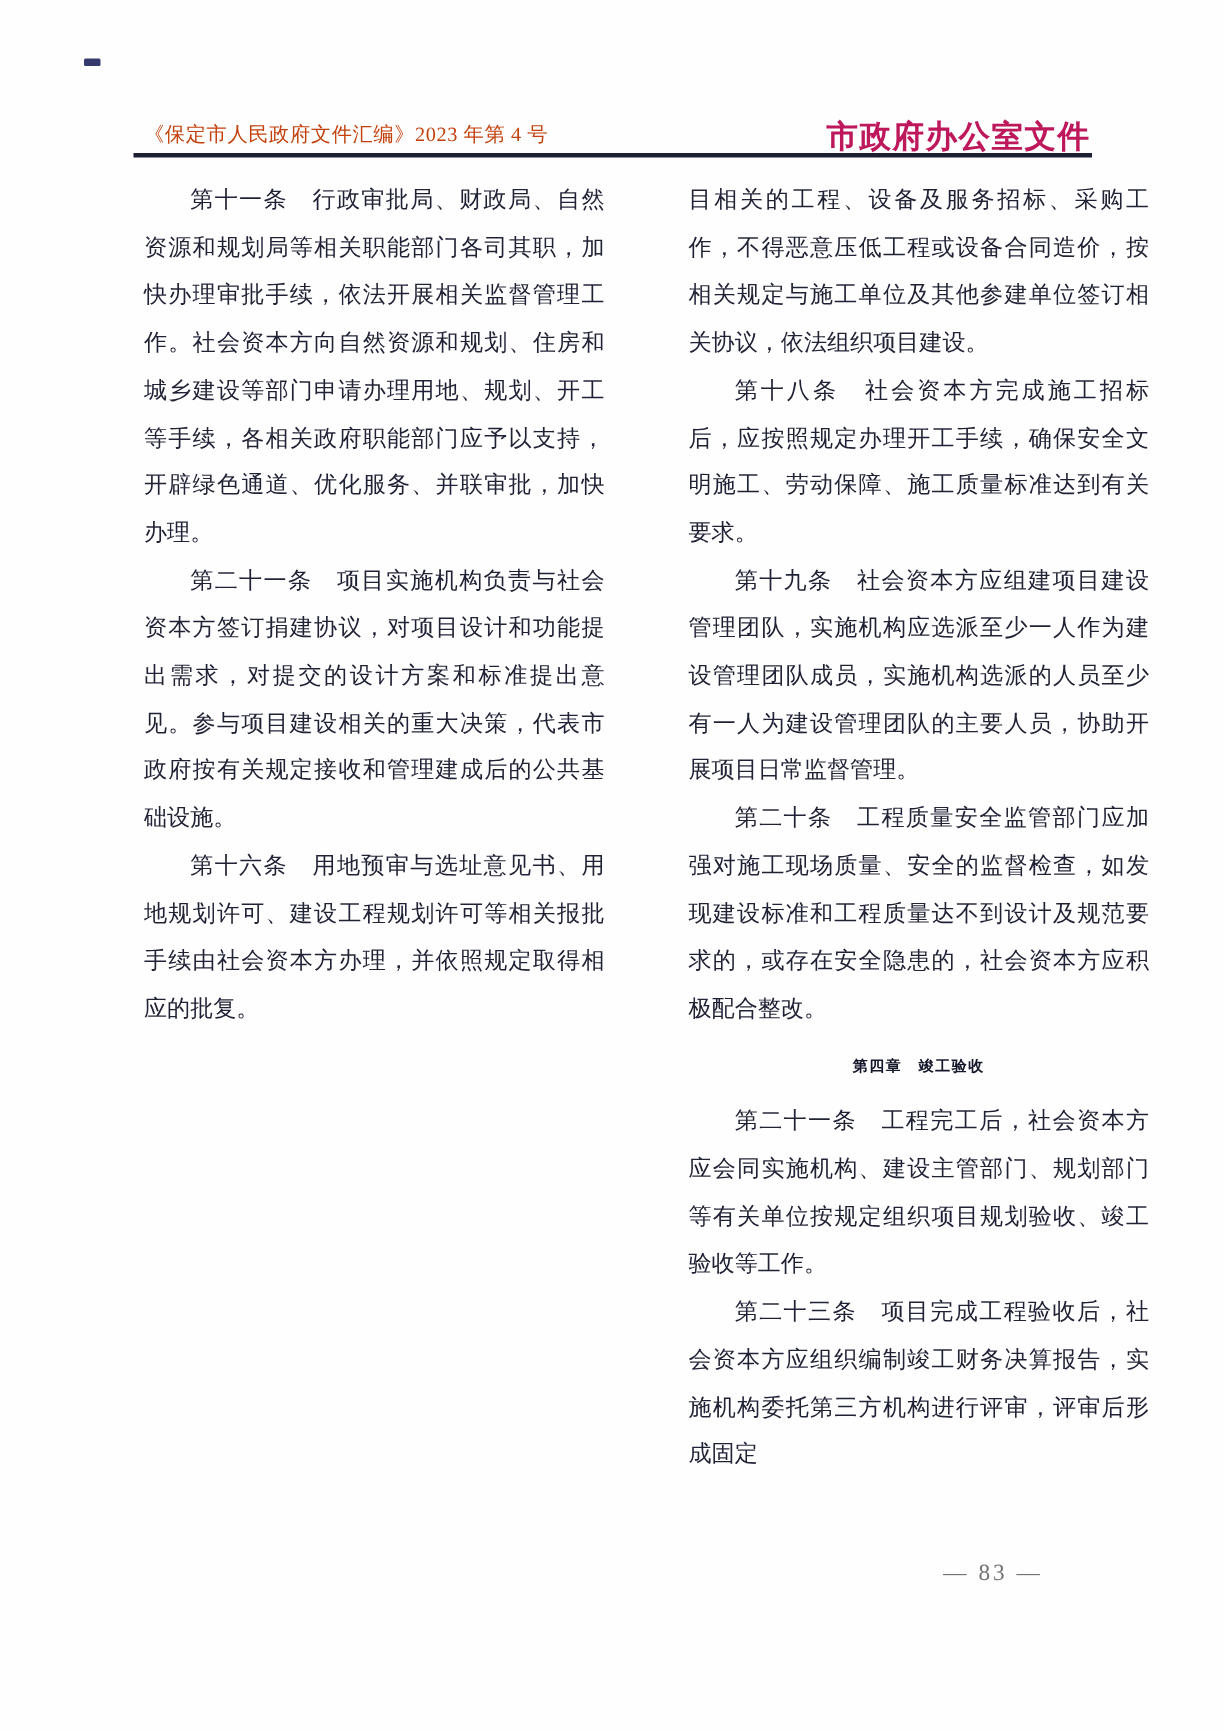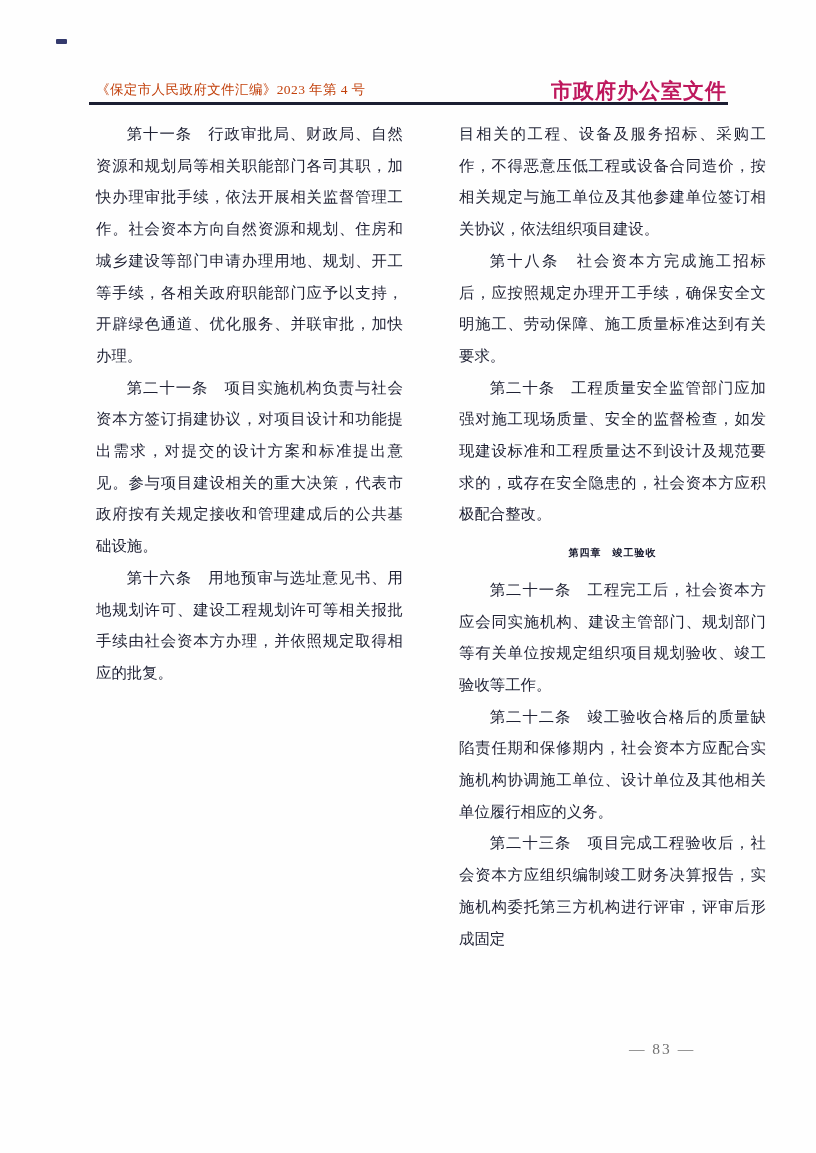--- a/index.html
+++ b/index.html
@@ -79,22 +79,22 @@
 
   <div class="column column-left">
       <p class="para">第十一条　行政审批局、财政局、自然资源和规划局等相关职能部门各司其职，加快办理审批手续，依法开展相关监督管理工作。社会资本方向自然资源和规划、住房和城乡建设等部门申请办理用地、规划、开工等手续，各相关政府职能部门应予以支持，开辟绿色通道、优化服务、并联审批，加快办理。</p>
       <p class="para">第二十一条　项目实施机构负责与社会资本方签订捐建协议，对项目设计和功能提出需求，对提交的设计方案和标准提出意见。参与项目建设相关的重大决策，代表市政府按有关规定接收和管理建成后的公共基础设施。</p>
       <p class="para">第十六条　用地预审与选址意见书、用地规划许可、建设工程规划许可等相关报批手续由社会资本方办理，并依照规定取得相应的批复。</p>
     </div>
 
   <div class="column column-right">
       <p class="para no-indent">目相关的工程、设备及服务招标、采购工作，不得恶意压低工程或设备合同造价，按相关规定与施工单位及其他参建单位签订相关协议，依法组织项目建设。</p>
       <p class="para">第十八条　社会资本方完成施工招标后，应按照规定办理开工手续，确保安全文明施工、劳动保障、施工质量标准达到有关要求。</p>
+      <p class="para">第十九条　社会资本方应组建项目建设管理团队，实施机构应选派至少一人作为建设管理团队成员，实施机构选派的人员至少有一人为建设管理团队的主要人员，协助开展项目日常监督管理。</p>
       <p class="para">第二十条　工程质量安全监管部门应加强对施工现场质量、安全的监督检查，如发现建设标准和工程质量达不到设计及规范要求的，或存在安全隐患的，社会资本方应积极配合整改。</p>
       <p class="chapter-heading">第四章　竣工验收</p>
       <p class="para">第二十一条　工程完工后，社会资本方应会同实施机构、建设主管部门、规划部门等有关单位按规定组织项目规划验收、竣工验收等工作。</p>
-      <p class="para">第二十二条　竣工验收合格后的质量缺陷责任期和保修期内，社会资本方应配合实施机构协调施工单位、设计单位及其他相关单位履行相应的义务。</p>
       <p class="para">第二十三条　项目完成工程验收后，社会资本方应组织编制竣工财务决算报告，实施机构委托第三方机构进行评审，评审后形成固定</p>
     </div>
 
   <div class="page-number">— 83 —</div>
 
 </div>
 
 </body></html>

